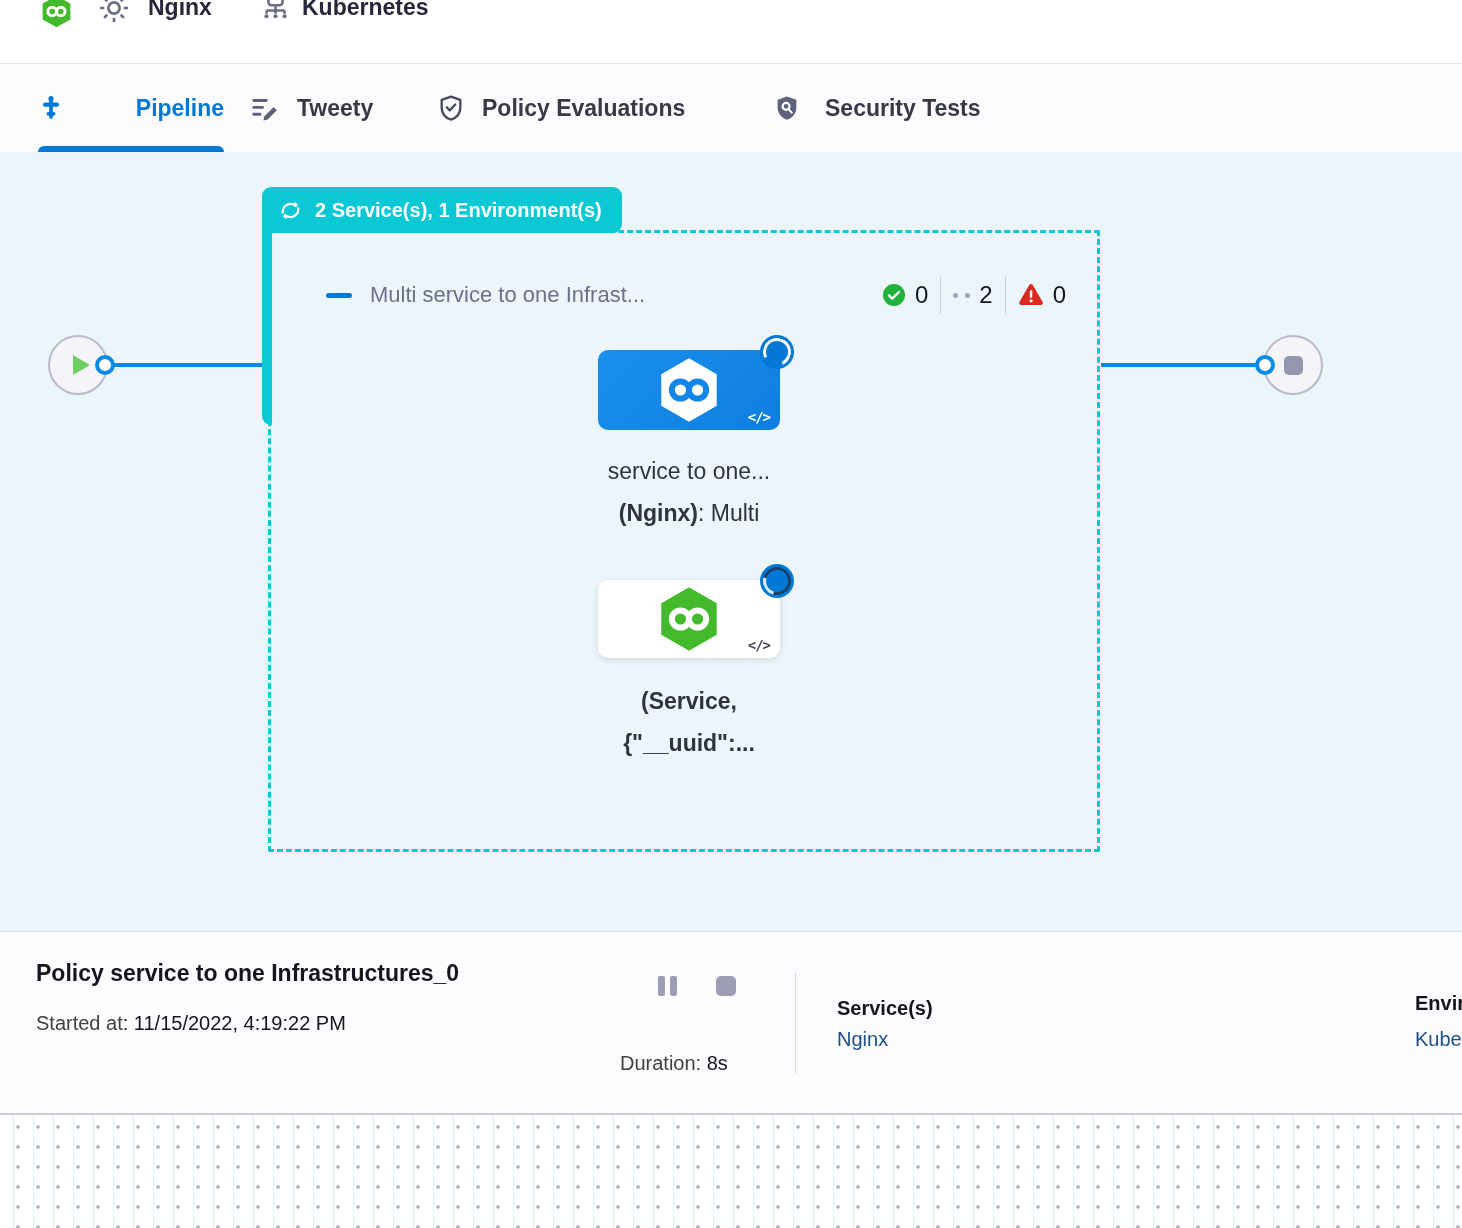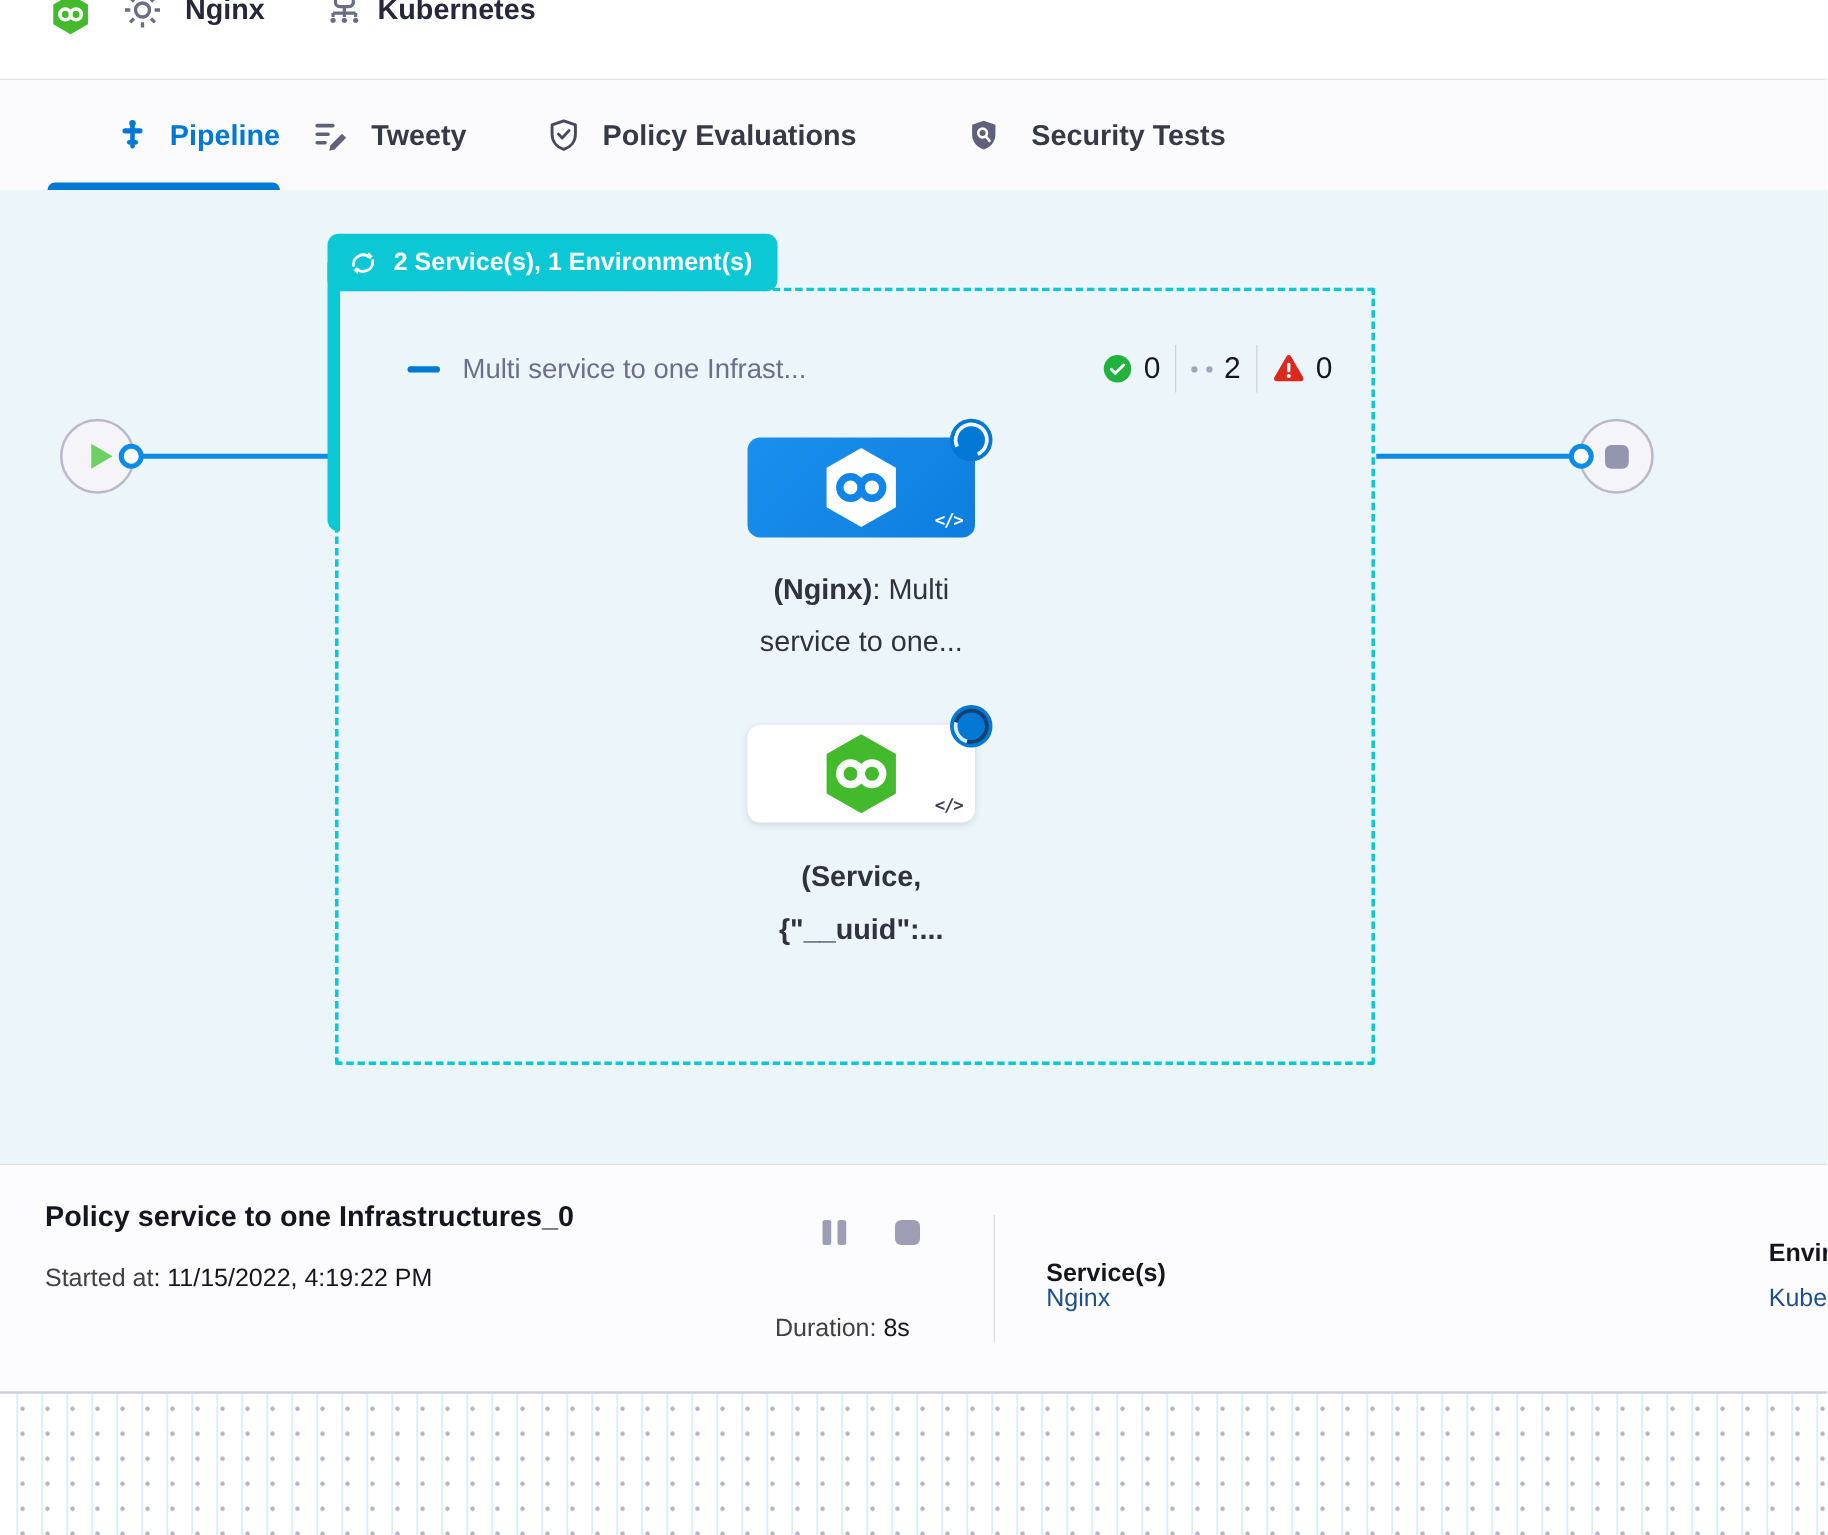--- a/index.html
+++ b/index.html
@@ -97,21 +97,21 @@
           <path d="M12 9.5v4 M5 13.5h14 M5 13.5v2.5 M19 13.5v2.5 M12 13.5v2.5"></path>
           <circle cx="5" cy="18" r="1.6" fill="#6b6d85" stroke="none"></circle>
           <circle cx="12" cy="18" r="1.6" fill="#6b6d85" stroke="none"></circle>
           <circle cx="19" cy="18" r="1.6" fill="#6b6d85" stroke="none"></circle>
         </svg>
     </span>
     <span class="item hdr-label" style="left:302px;">Kubernetes</span>
   </header>
 
   <nav class="tab-bar">
-    <div class="tab active" style="left:38px;width:186px;justify-content:flex-end;">
+    <div class="tab active" style="left:38px;width:186px;justify-content:space-between;">
       <span class="icon">
         <svg width="26" height="26" viewBox="0 0 24 24">
             <g fill="#0278d5">
               <circle cx="12" cy="3.4" r="2.4"></circle>
               <rect x="10.3" y="4" width="3.4" height="18" rx="1.7"></rect>
               <rect x="4.6" y="7" width="14.8" height="3.8" rx="1.9"></rect>
               <rect x="7.9" y="15.6" width="8.2" height="3.6" rx="1.8"></rect>
             </g>
           </svg>
       </span>
@@ -204,22 +204,22 @@
           <polygon points="50,2 92,26 92,74 50,98 8,74 8,26" fill="#fff"></polygon>
           <g fill="none" stroke="#1185e8" stroke-width="9">
             <circle cx="37" cy="50" r="13"></circle>
             <circle cx="63" cy="50" r="13"></circle>
           </g>
         </svg>
       <span class="code-glyph code-white">&lt;/&gt;</span>
     </div>
     <div class="spinner" style="left:760px;top:183px;"></div>
     <div class="node-label" style="left:558px;top:298px;">
+      <div>service to one...</div>
       <div><b>(Nginx)</b><span>: Multi</span></div>
-      <div>service to one...</div>
     </div>
 
     <div class="node node-white">
       <svg width="66" height="66" viewBox="0 0 100 100">
           <polygon points="50,2 92,26 92,74 50,98 8,74 8,26" fill="#42ba2c"></polygon>
           <g fill="none" stroke="#fff" stroke-width="9">
             <circle cx="37" cy="50" r="13"></circle>
             <circle cx="63" cy="50" r="13"></circle>
           </g>
         </svg>
@@ -256,21 +256,21 @@
     </div>
     <div class="ctrl-btn" style="left:716px;">
       <span class="stop-btn"></span>
     </div>
     <div class="meta-line" style="left:620px;top:80px;margin-top:40px;">
       <span class="muted">Duration:</span> <span>8s</span>
     </div>
 
     <div class="v-div"></div>
 
-    <div class="col-label" style="left:837px;top:76px;">Service(s)</div>
+    <div class="col-label" style="left:837px;top:65px;">Service(s)</div>
     <div class="col-link" style="left:837px;top:96px;">Nginx</div>
 
     <div class="col-label" style="left:1415px;top:60px;">Environment(s)</div>
     <div class="col-link" style="left:1415px;top:96px;">Kubernetes</div>
   </footer>
 
   <div class="dot-grid"></div>
 
 </div>
 

